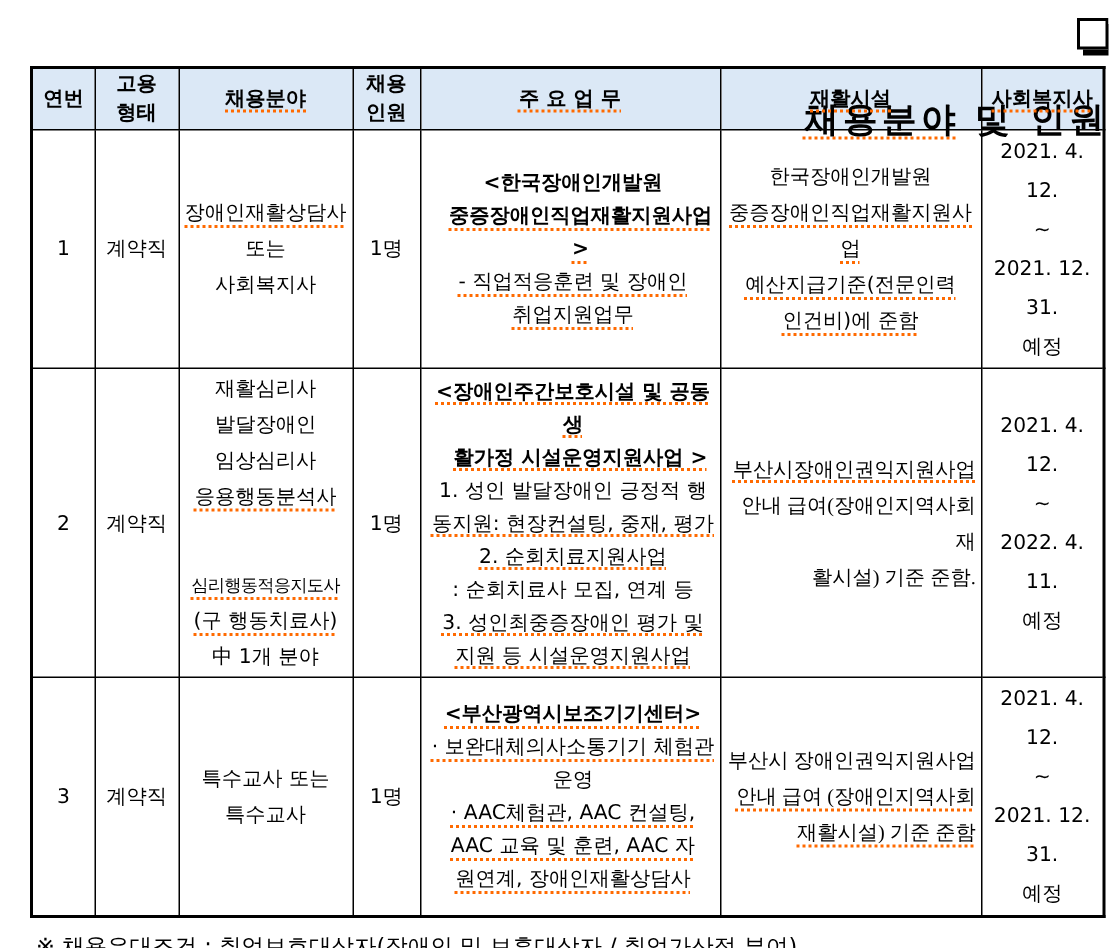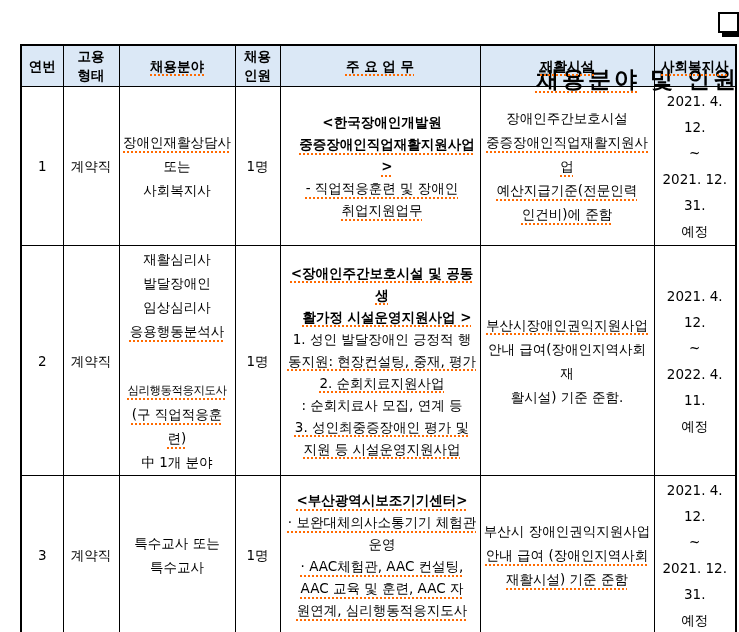--- a/index.html
+++ b/index.html
@@ -28,21 +28,21 @@
 
   
   table{border-collapse:collapse;table-layout:fixed;margin:8px 0 0 20px;
         border:2px solid var(--border);}
   th,td{border:1px solid var(--border);padding:1px 3px;font-size:13.5px;
         vertical-align:middle;overflow:hidden;}
   th{background:var(--header-bg);font-weight:bold;line-height:19px;text-align:center;}
   thead tr{height:32px;padding-left:20px;}
   tr.r0{height:98px;} tr.r1{height:179px;} tr.r2{height:143px;}
   td{line-height:24px;text-align:center;}
-  td.left{text-align:center;}
+  td.left{text-align:right;font-family:Liberation Serif, serif;}
   td.duties{line-height:22px;text-align:center;padding-left:6px;padding-right:2px;}
   td.period{line-height:26px;}
   .b{font-weight:bold;}
   .small{font-size:11.5px;letter-spacing:-0.5px;margin-top:35px;}
   .ind{padding-left:10px;}
 
   
   .notes{margin:10px 0 0 24px;font-size:15px;}
   .notes > div{margin-bottom:10px;line-height:18px;white-space:nowrap;}
 </style>
@@ -103,42 +103,42 @@
             <div>사회복지사</div>
           </td>
         <td>1명</td>
         <td class="duties">
             <div class="b">&lt;한국장애인개발원</div>
             <div class="b sq ind">중증장애인직업재활지원사업&gt;</div>
             <div class="sq">- 직업적응훈련 및 장애인</div>
             <div class="sq">취업지원업무</div>
           </td>
         <td>
-            <div>장애인주간보호시설</div>
+            <div>한국장애인개발원</div>
             <div class="sq">중증장애인직업재활지원사업</div>
             <div class="sq">예산지급기준(전문인력</div>
             <div class="sq">인건비)에 준함</div>
           </td>
         <td class="period">
             <div>2021. 4. 12.</div>
             <div>~</div>
             <div>2021. 12. 31.</div>
             <div>예정</div>
           </td>
       </tr>
       <tr class="r1">
         <td>2</td>
         <td>계약직</td>
         <td>
             <div>재활심리사</div>
             <div>발달장애인</div>
             <div>임상심리사</div>
             <div class="sq">응용행동분석사</div>
             <div class="sq small">심리행동적응지도사</div>
-            <div class="sq">(구 직업적응훈련)</div>
+            <div class="sq">(구 행동치료사)</div>
             <div>中 1개 분야</div>
           </td>
         <td>1명</td>
         <td class="duties">
             <div class="b sq">&lt;장애인주간보호시설 및 공동생</div>
             <div class="b sq ind">활가정 시설운영지원사업 &gt;</div>
             <div>1. 성인 발달장애인 긍정적 행</div>
             <div class="sq">동지원: 현장컨설팅, 중재, 평가</div>
             <div class="sq">2. 순회치료지원사업</div>
             <div> : 순회치료사 모집, 연계 등</div>
@@ -164,21 +164,21 @@
             <div>특수교사 또는</div>
             <div>특수교사</div>
           </td>
         <td>1명</td>
         <td class="duties">
             <div class="b sq">&lt;부산광역시보조기기센터&gt;</div>
             <div class="sq">· 보완대체의사소통기기 체험관</div>
             <div>운영</div>
             <div class="sq">· AAC체험관, AAC 컨설팅,</div>
             <div class="sq">AAC 교육 및 훈련, AAC 자</div>
-            <div class="sq">원연계, 심리행동적응지도사</div>
+            <div class="sq">원연계, 장애인재활상담사</div>
           </td>
         <td class="left">
             <div>부산시 장애인권익지원사업</div>
             <div class="sq">안내 급여 (장애인지역사회</div>
             <div class="sq">재활시설) 기준 준함</div>
           </td>
         <td class="period">
             <div>2021. 4. 12.</div>
             <div>~</div>
             <div>2021. 12. 31.</div>

